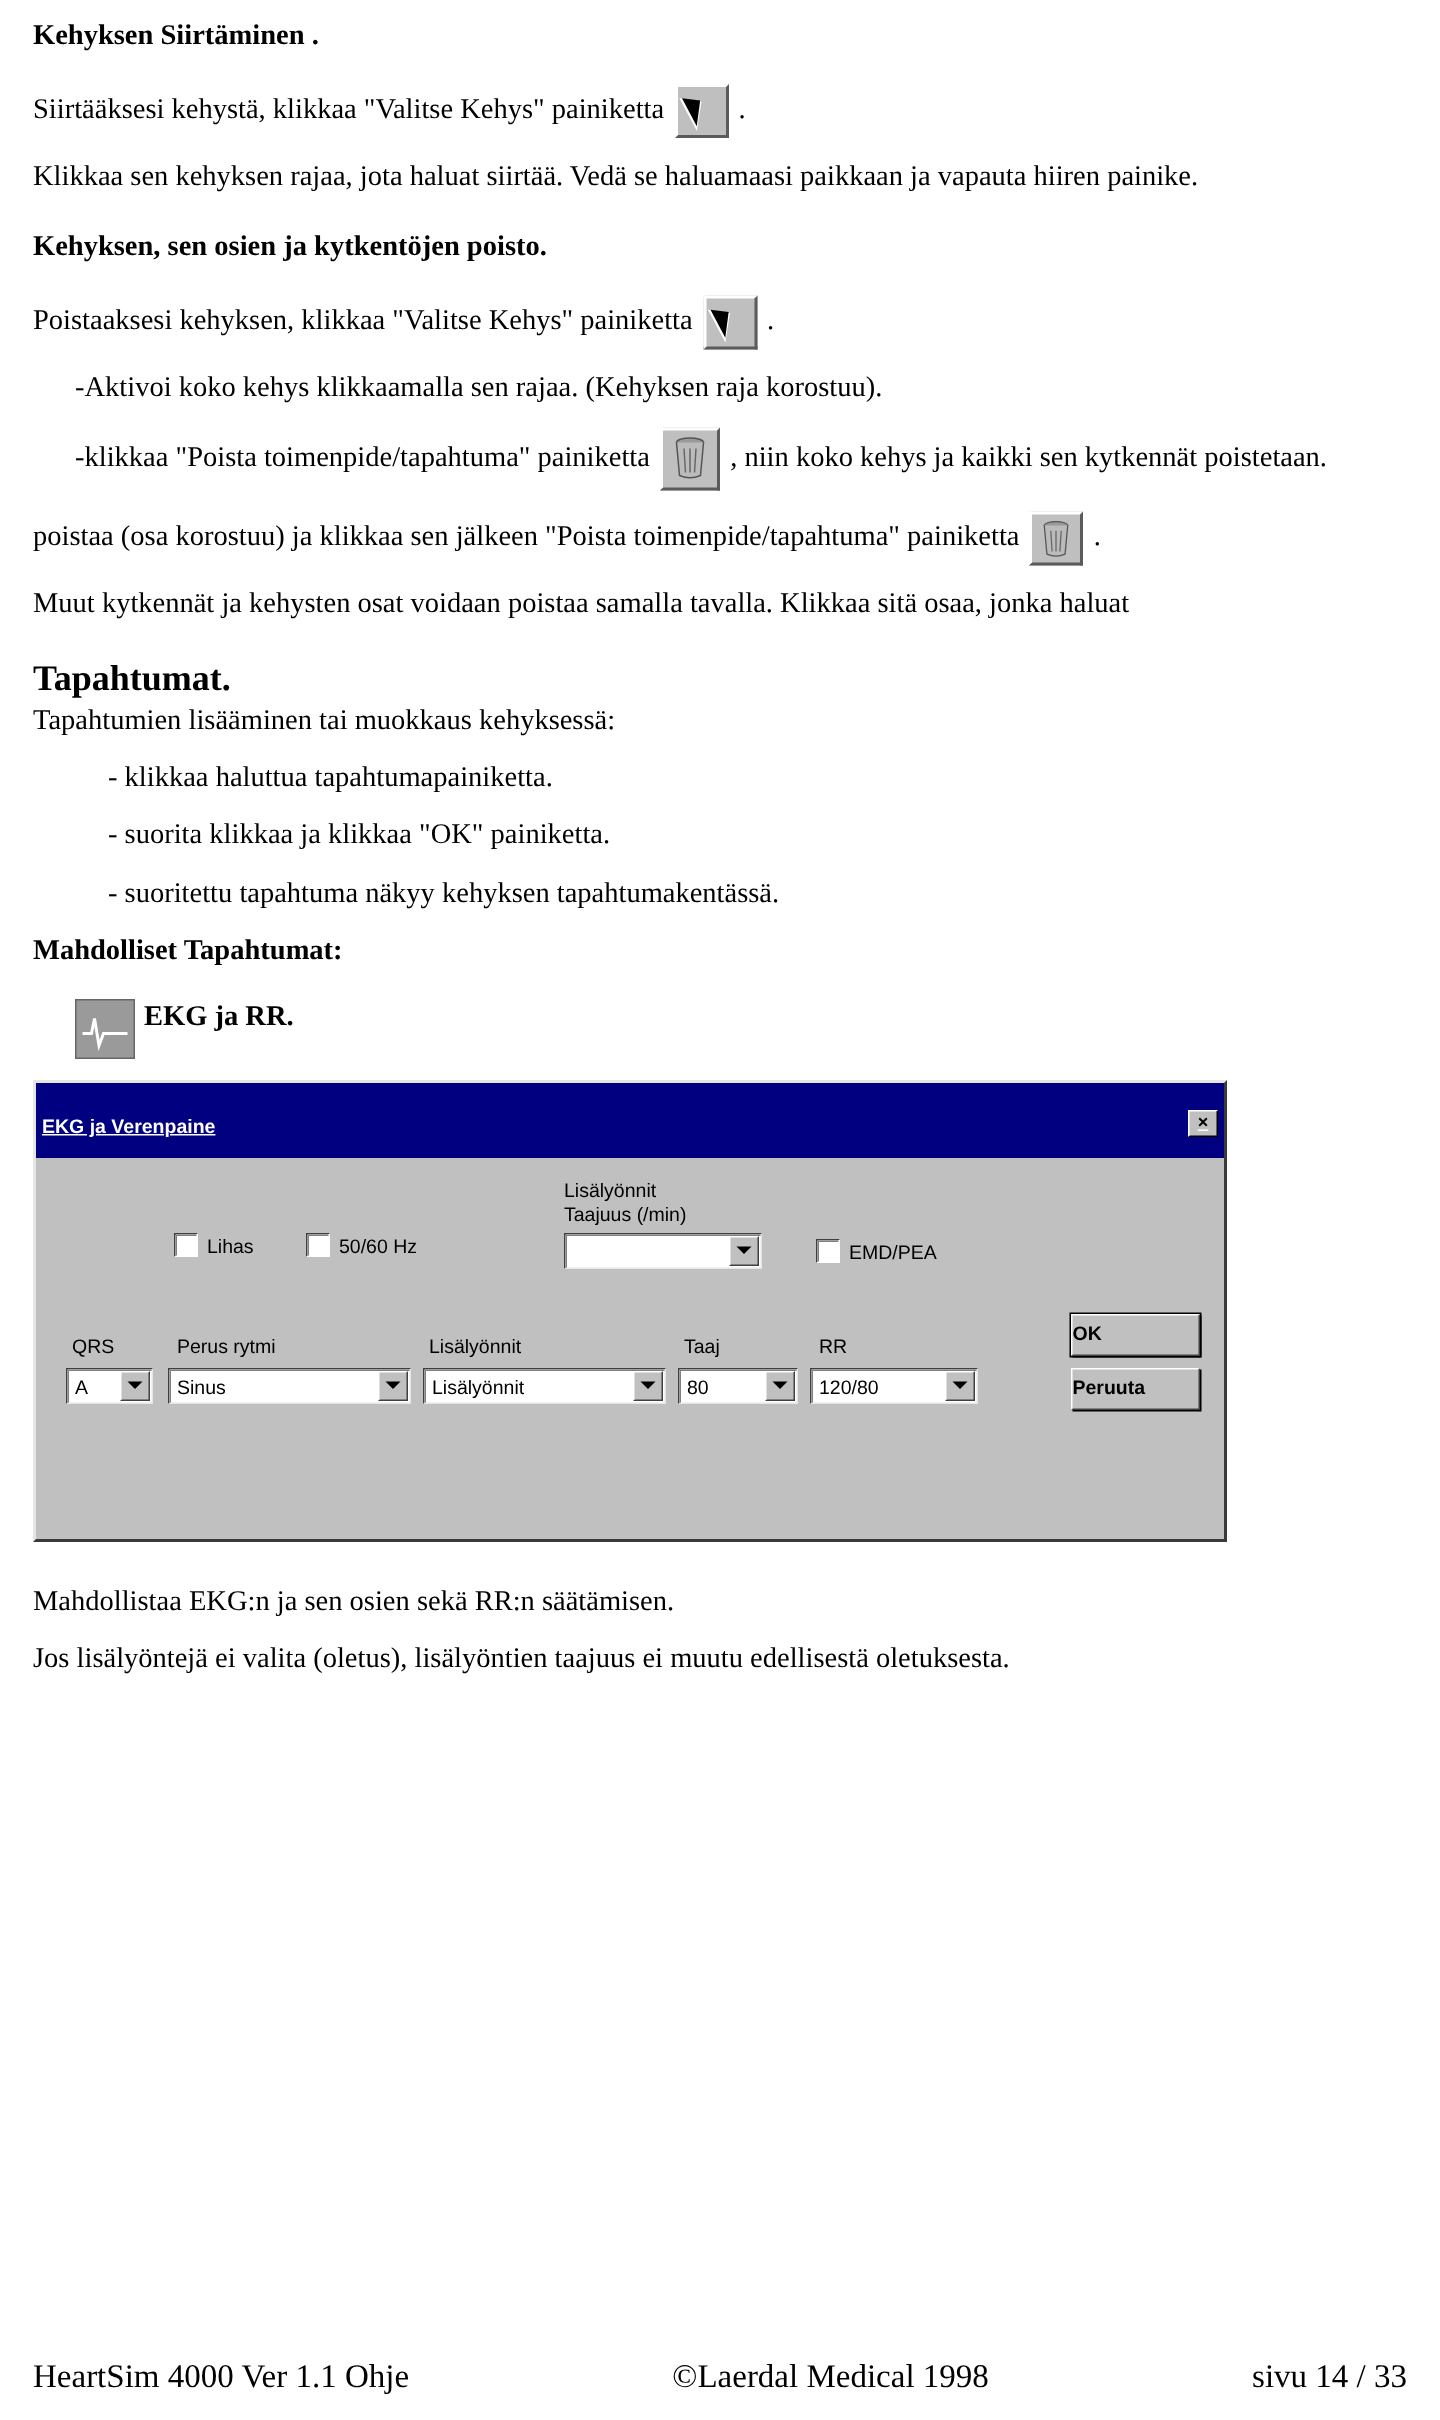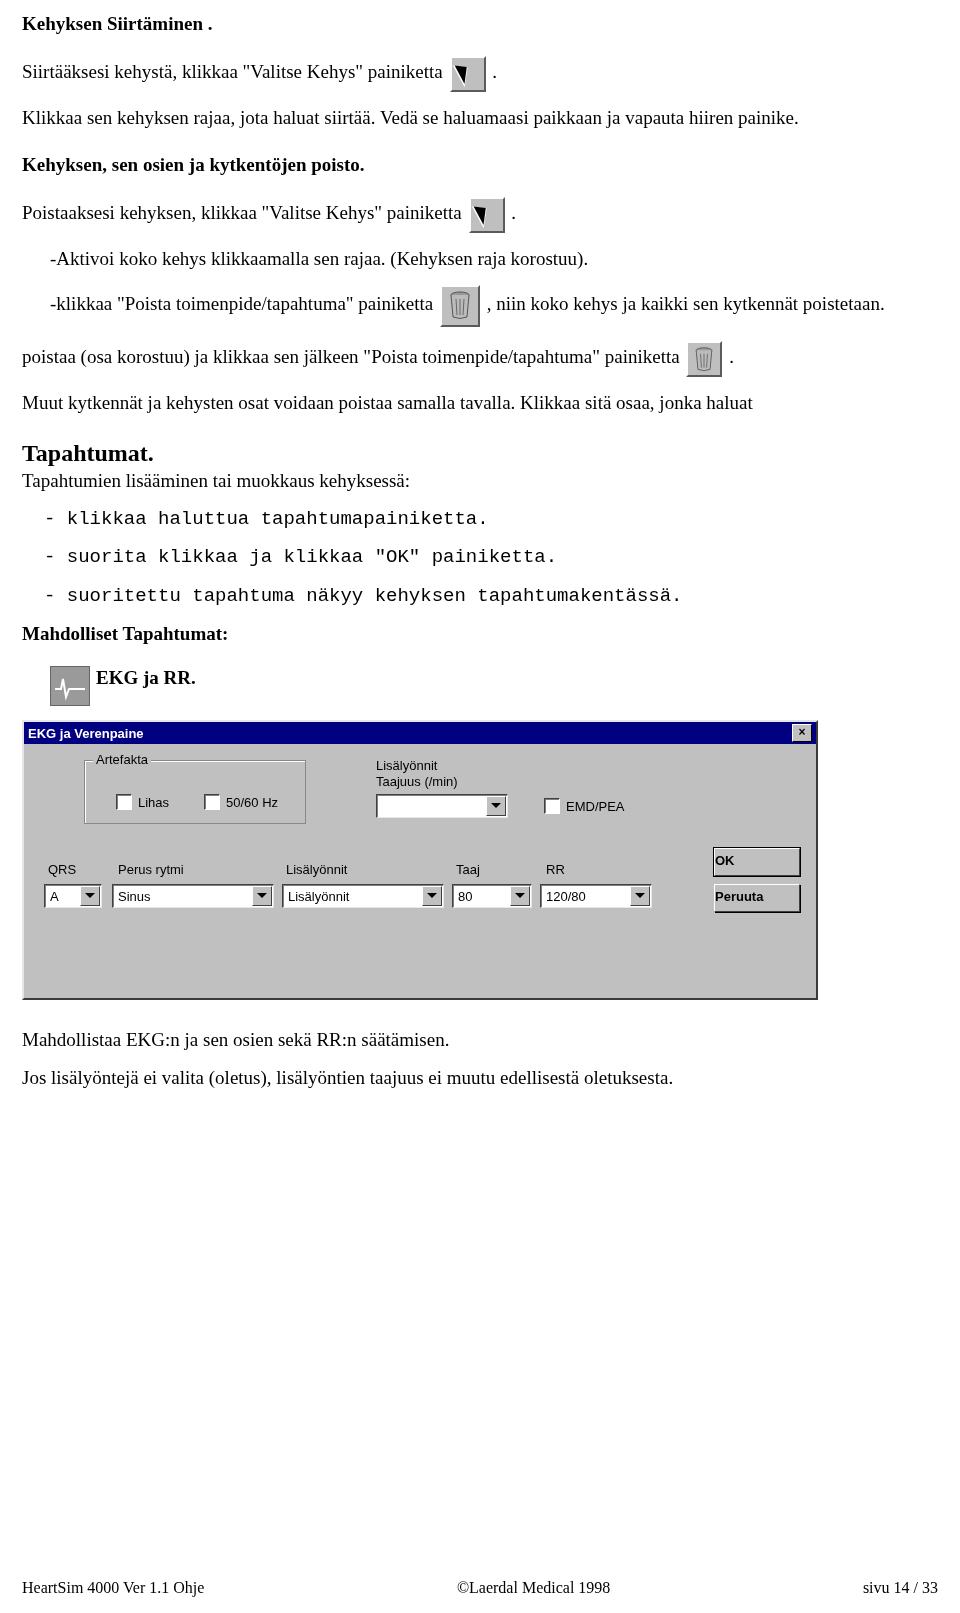--- a/index.html
+++ b/index.html
@@ -17,21 +17,21 @@
     width: 960px;
     position: relative;
     min-height: 1613px;
   }
   .section-title {
     font-weight: bold;
     margin-bottom: 20px;
   }
   p { margin: 0 0 14px 0; line-height: 1.28; }
   .indent { margin-left: 28px; }
-  .indent2 { margin-left: 22px; font-family: Liberation Mono, monospace; }
+  .indent2 { margin-left: 50px; }
   .icon-box {
     display: inline-block;
     width: 32px; height: 32px;
     background: #bfbfbf;
     border-top: 2px solid #fff;
     border-left: 2px solid #fff;
     border-right: 2px solid #5b5b5b;
     border-bottom: 2px solid #5b5b5b;
     vertical-align: middle;
     position: relative;
@@ -86,23 +86,24 @@
     border-bottom: 2px solid #3a3a3a;
     margin: 4px 0 0 0;
     font-family: "MS Sans Serif", "Segoe UI", Arial, sans-serif;
     font-size: 13px;
   }
   .titlebar {
     background: linear-gradient(#000080, #000080);
     color: #fff;
     height: 22px;
     display: flex;
-    align-items: center;
-    padding: 0 4px;
-    font-weight: bold;
+    align-items: flex-end;
+    padding: 14px 4px;
+    font-weight: bold;
+    text-decoration: underline;
   }
   .titlebar .spacer { flex: 1; }
   .close-btn {
     width: 18px; height: 16px;
     background: #c0c0c0;
     border-top: 1px solid #fff;
     border-left: 1px solid #fff;
     border-right: 1px solid #000;
     border-bottom: 1px solid #000;
     color: #000;
@@ -196,21 +197,21 @@
   }
 
   .footer {
     position: absolute;
     bottom: 16px;
     left: 22px;
     right: 22px;
     display: flex;
     justify-content: space-between;
     font-family: "Times New Roman", serif;
-    font-size: 16px;
+    font-size: 22px;
   }
 </style>
 </head>
 <body>
 
 <div class="page">
 
   <p class="section-title">Kehyksen Siirtäminen .</p>
 
   <p>
@@ -275,23 +276,20 @@
   </p>
 
   <div class="dialog">
     <div class="titlebar">
       <span>EKG ja Verenpaine</span>
       <span class="spacer"></span>
       <div class="close-btn">×</div>
     </div>
     <div class="dialog-body">
 
-      <div class="groupbox" style="left:60px; top:16px; width:220px; height:62px">
-        <span class="groupbox-label">Artefakta</span>
-      </div>
       <div class="checkbox-row" style="left:92px; top:50px">
         <div class="win-check"></div>
         <span>Lihas</span>
       </div>
       <div class="checkbox-row" style="left:180px; top:50px">
         <div class="win-check"></div>
         <span>50/60 Hz</span>
       </div>
 
       <span class="label" style="left:352px; top:14px">Lisälyönnit</span>

